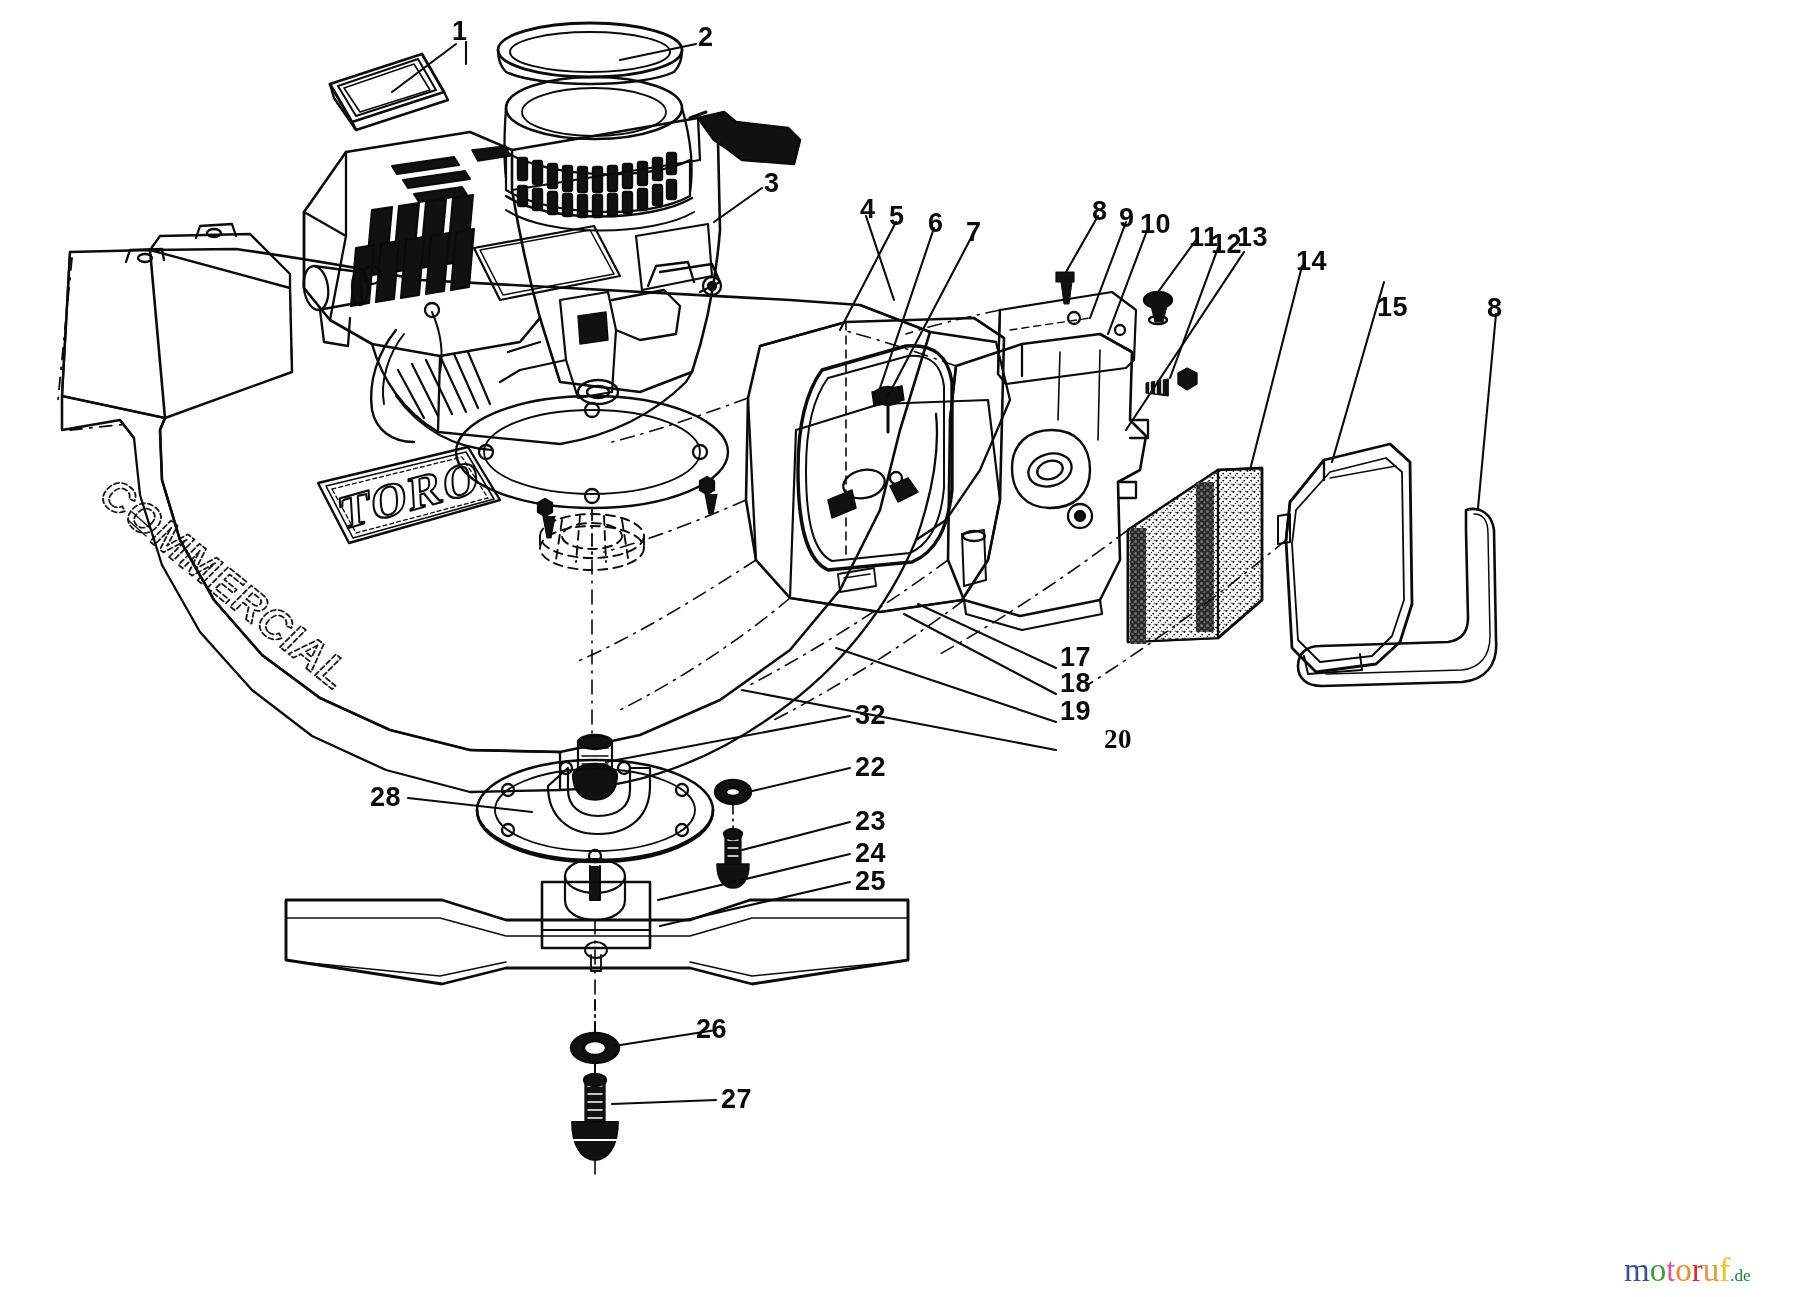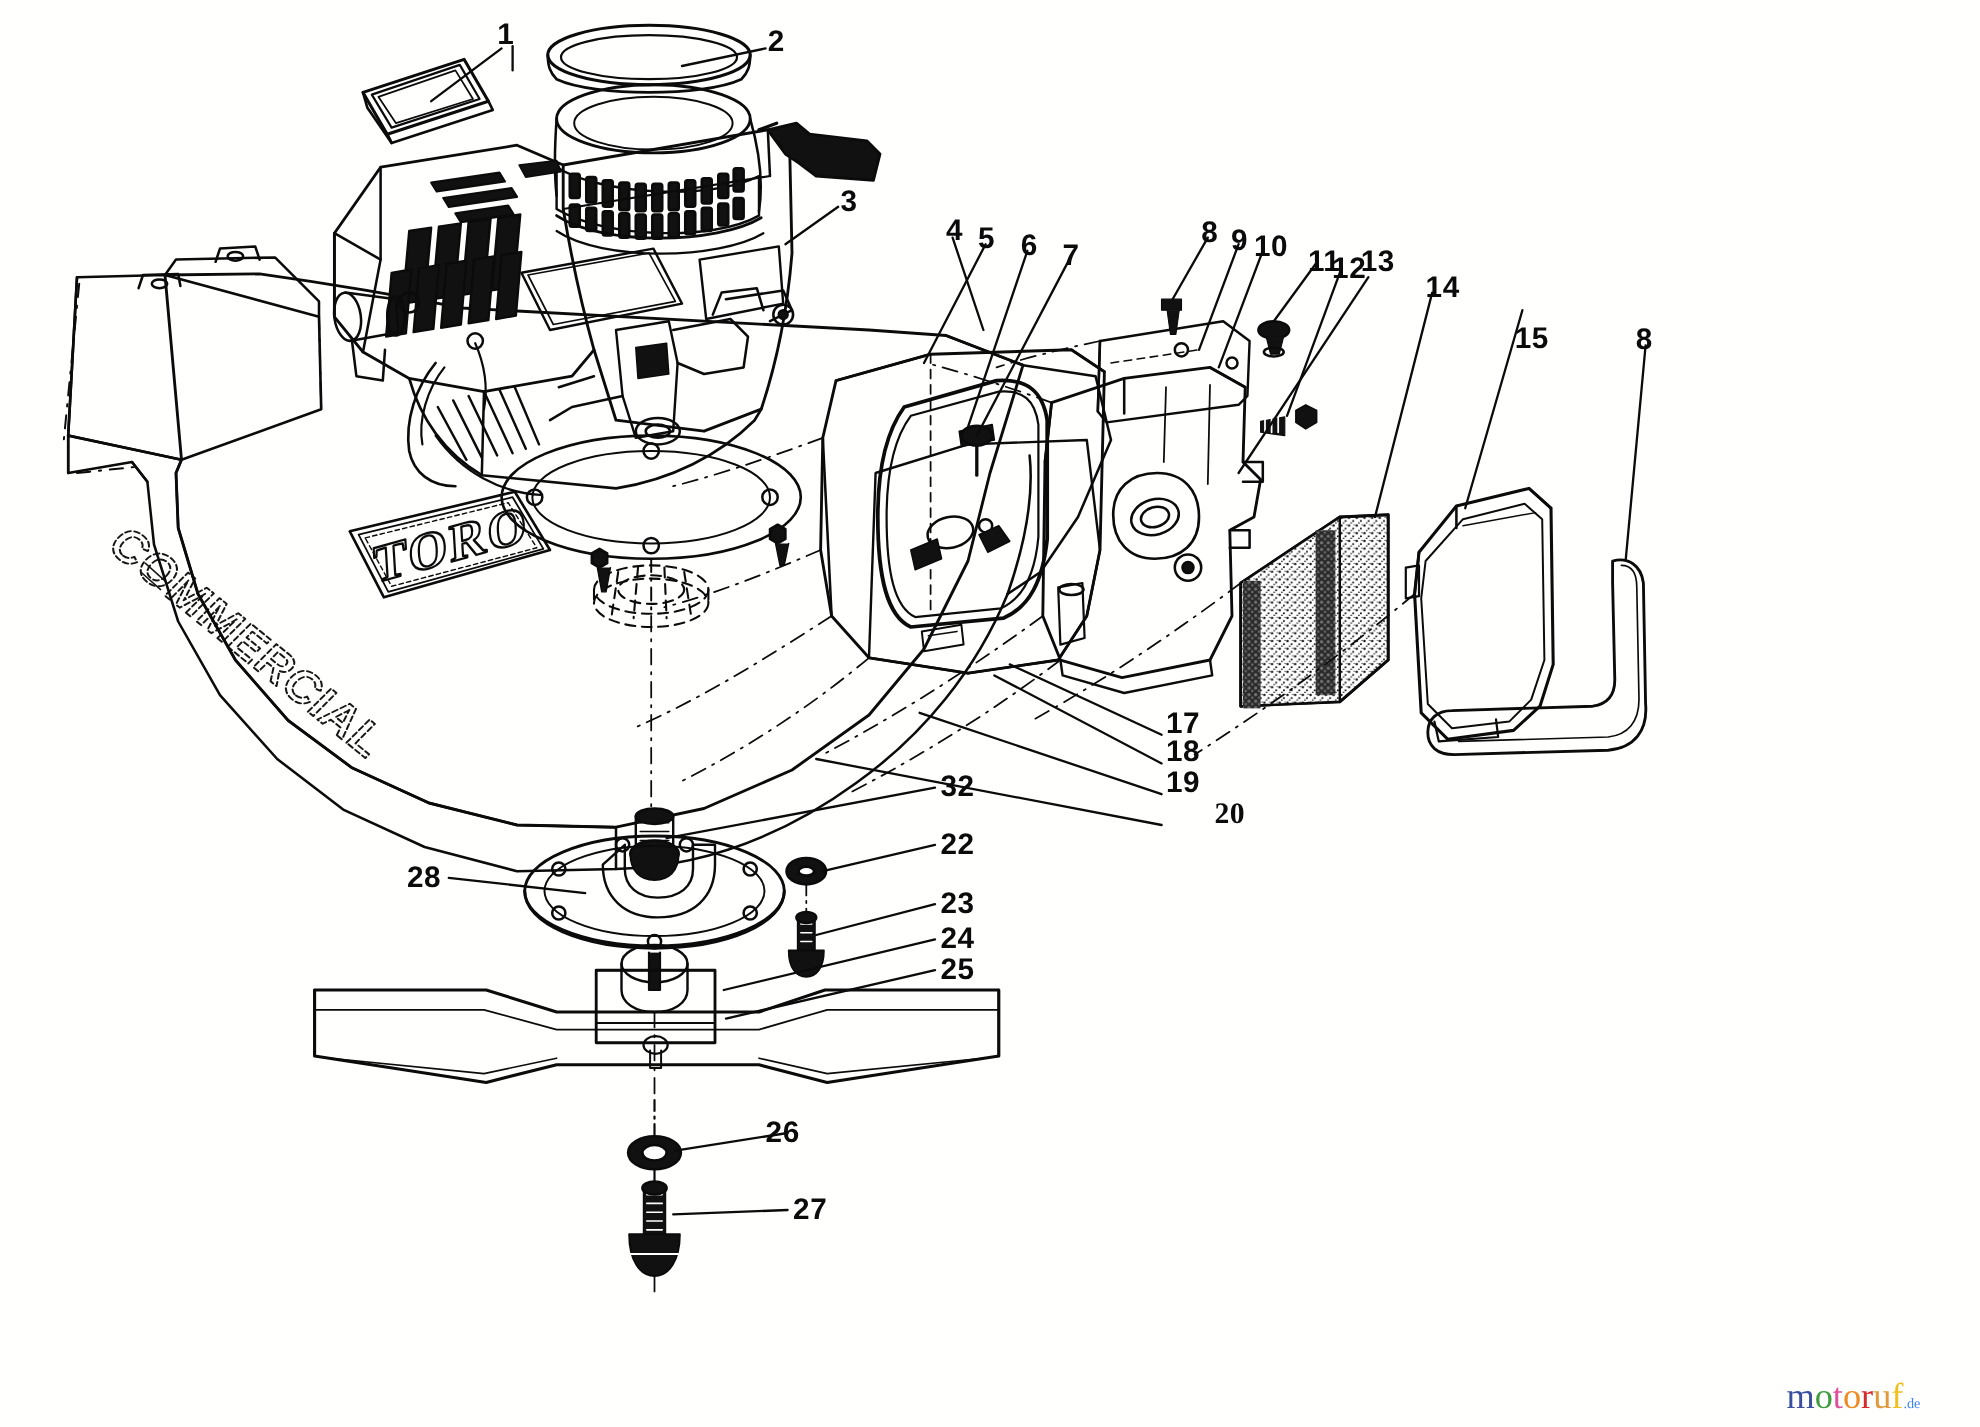--- a/index.html
+++ b/index.html
@@ -6,21 +6,21 @@
   html,body{margin:0;padding:0;background:#fffffd;}
   body{font-family:"Liberation Sans",sans-serif;}
   #stage{position:relative;width:1800px;height:1297px;background:#fffffe;overflow:hidden;}
   #stage svg{position:absolute;left:0;top:0;}
   .callout{position:absolute;font-family:"Liberation Sans",sans-serif;font-weight:bold;
            font-size:27px;color:#0b0b0b;letter-spacing:0.5px;white-space:nowrap;
            line-height:1;font-stretch:condensed;}
   .wm{position:absolute;left:1624px;top:1252px;font-family:"Liberation Serif",serif;
       font-size:33px;letter-spacing:0px;white-space:nowrap;}
   .wm span{font-weight:400;}
-  .wm .de{font-size:13px;color:#3b82f6;}
+  .wm .de{font-size:17px;color:#15803d;}
 </style>
 </head>
 <body>
 
 <div id="stage">
 
 <svg width="1800" height="1297" viewBox="0 0 1800 1297" xmlns="http://www.w3.org/2000/svg">
   <defs>
     <pattern id="foam" width="7" height="7" patternUnits="userSpaceOnUse">
       <rect width="7" height="7" fill="#fff"></rect>

